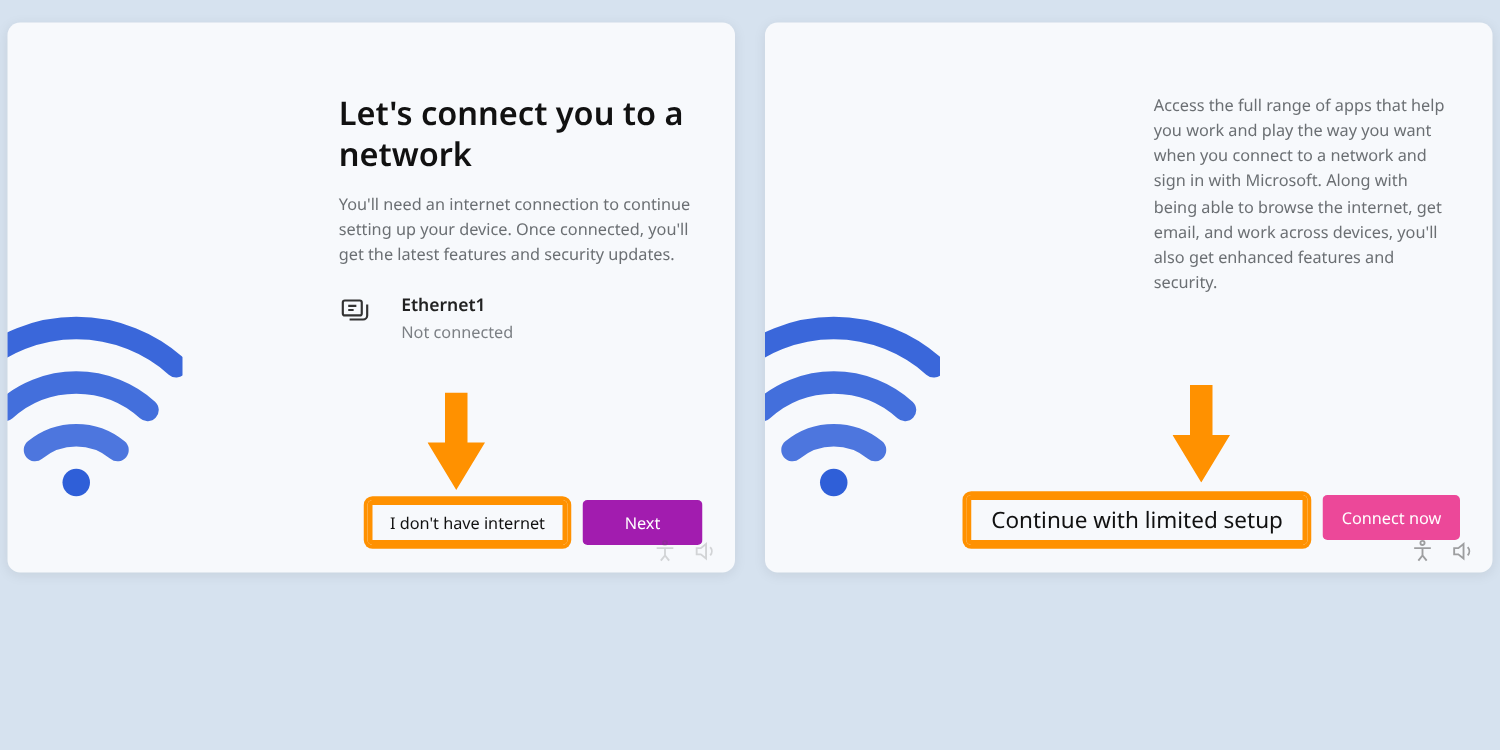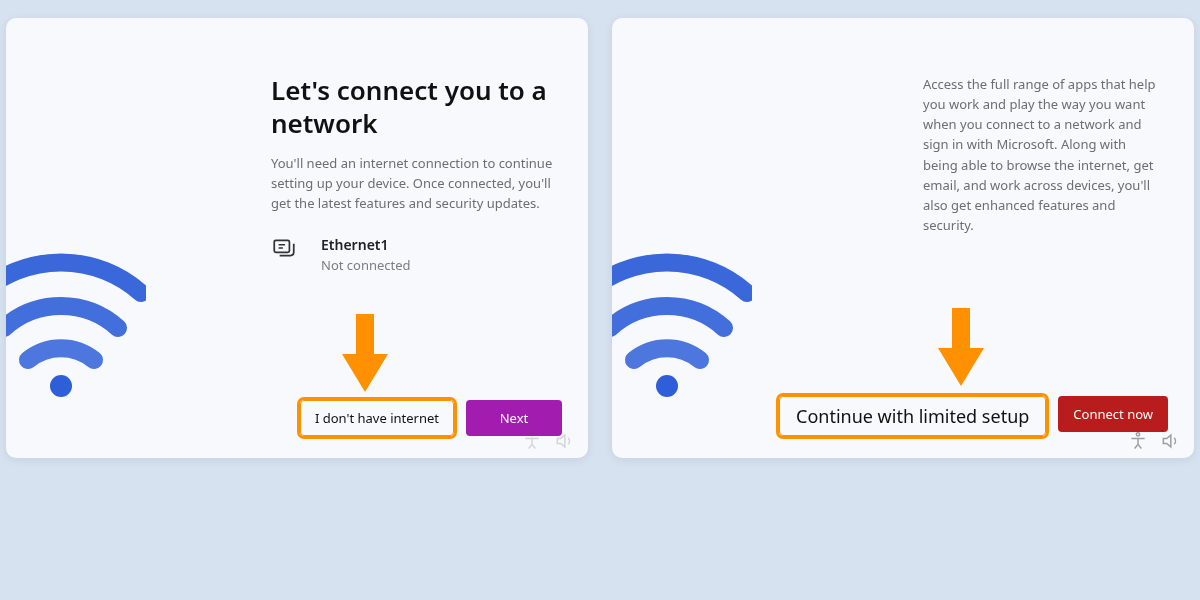--- a/index.html
+++ b/index.html
@@ -15,23 +15,23 @@
   .eth-label{font-size:14px;color:#222;font-weight:600;}
   .eth-status{font-size:13px;color:#7b7f84;margin-top:2px;}
   .wifi-art{position:absolute;left:-30px;top:230px;}
   .wifi-art svg{width:170px;height:150px;}
   .footer{position:absolute;left:0;right:0;bottom:22px;display:flex;
     justify-content:flex-end;gap:12px;padding-right:26px;}
   .btn{min-width:96px;height:36px;border-radius:4px;font-size:13px;
     display:flex;align-items:center;justify-content:center;cursor:pointer;
     border:1px solid transparent;box-sizing:border-box;text-align:center;
     padding:0 14px;}
-  .btn-ghost{background:transparent;color:#111;border:1px solid #eab308;}
+  .btn-ghost{background:transparent;color:#111;border:4px solid #eab308;}
   .btn-disabled{background:#a21caf;color:#fff;}
-  .btn-primary{background:#b91c1c;color:#fff;}
+  .btn-primary{background:#ec4899;color:#fff;}
   .highlight{box-shadow:0 0 0 3px #ff9100;border-color:#ff9100;}
   .two-line{line-height:1.15;font-size:18px;padding:4px 16px;height:auto;
     min-height:40px;}
   .arrow{position:absolute;width:46px;height:78px;}
   .arrow svg{width:46px;height:78px;}
   .arrow.left{bottom:66px;right:200px;}
   .arrow.right{bottom:72px;right:210px;}
   .tray{position:absolute;right:14px;bottom:2px;display:flex;gap:12px;
     align-items:center;opacity:.55;}
   .tray.muted{opacity:.22;}

